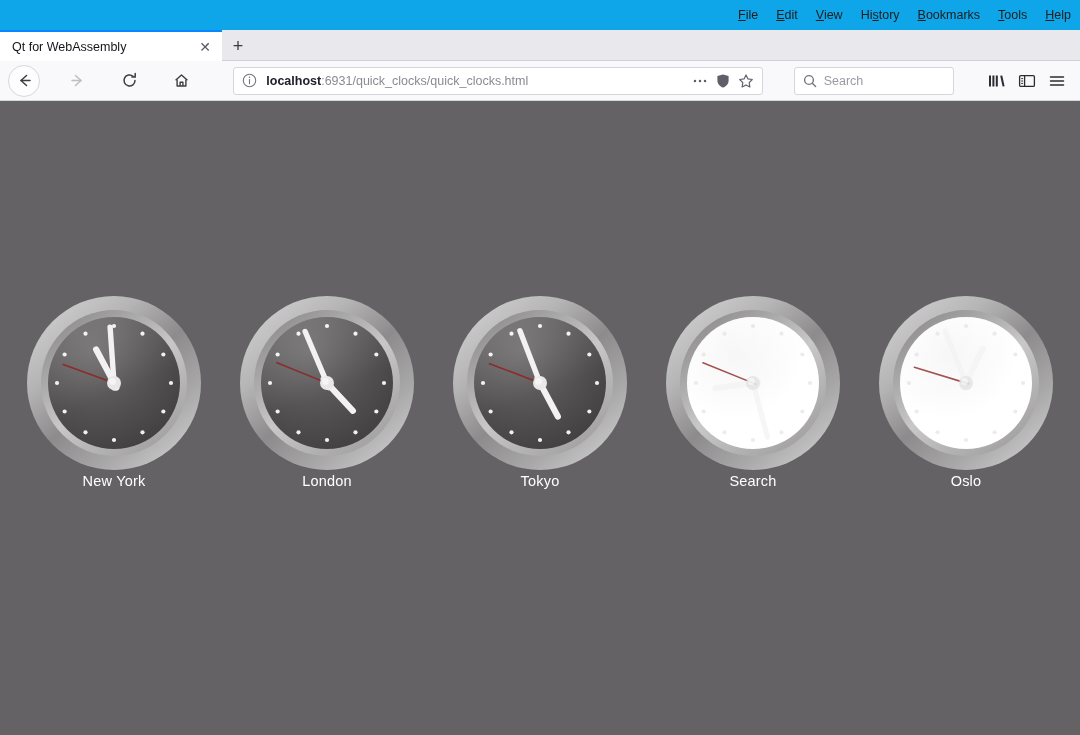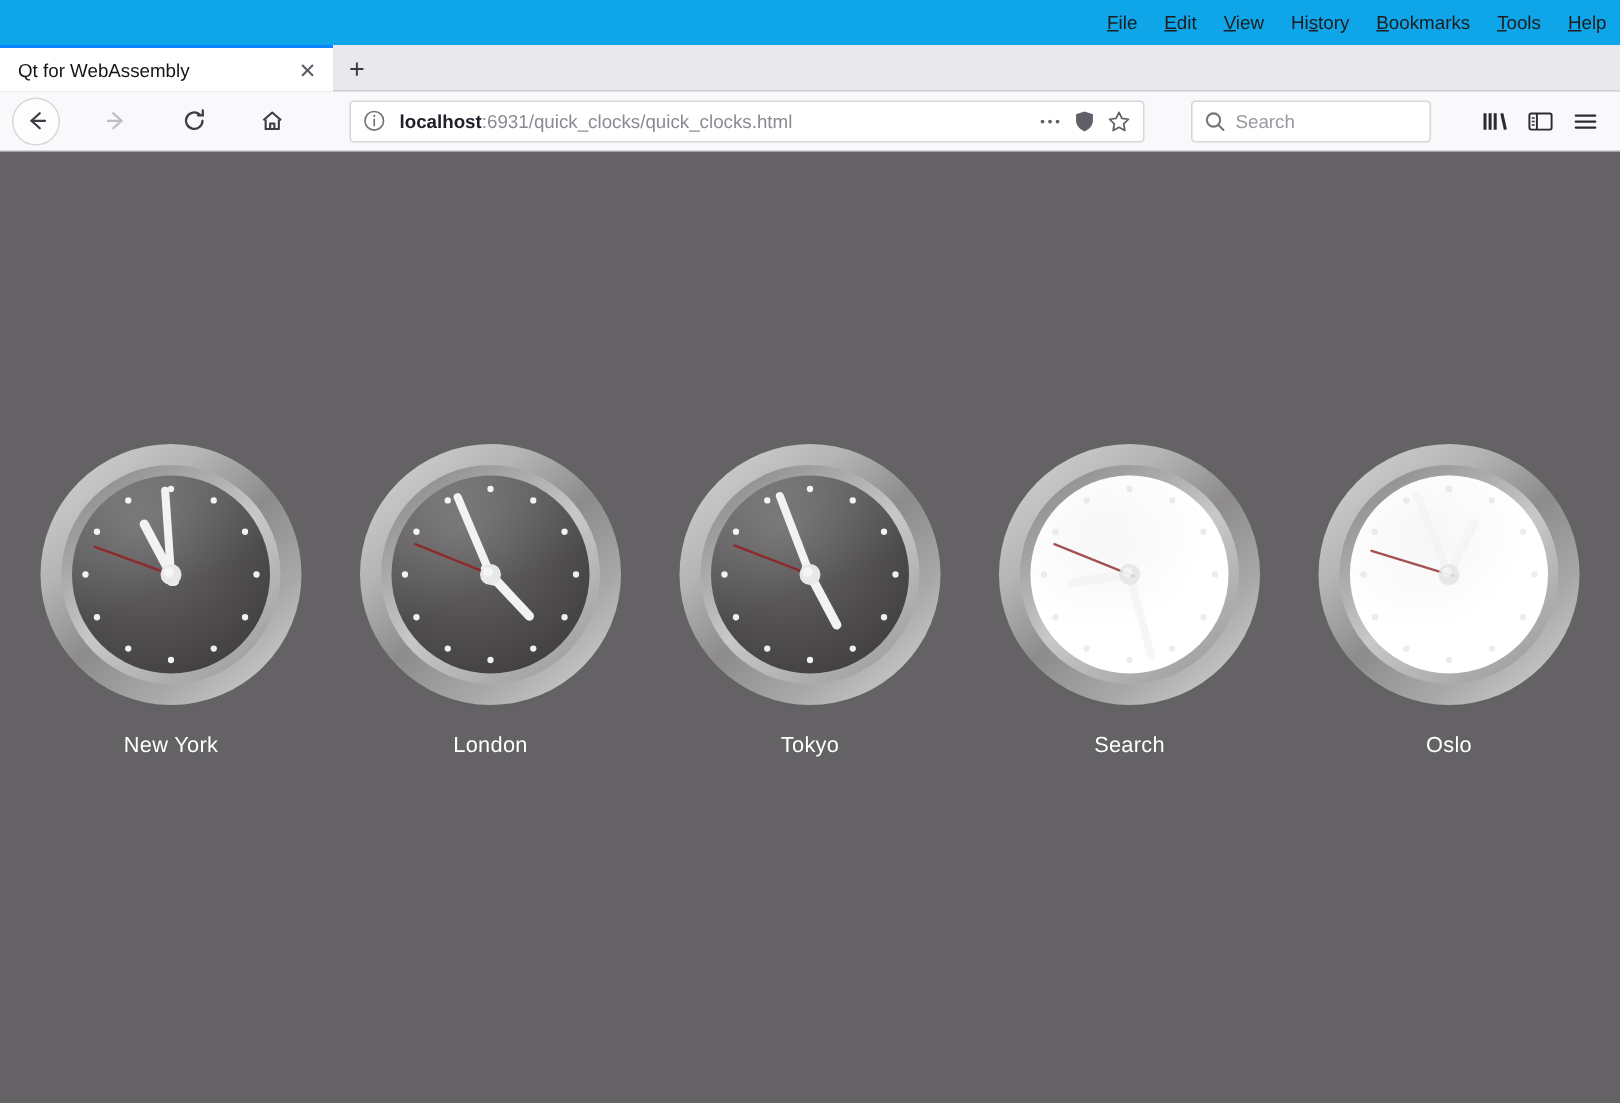--- a/index.html
+++ b/index.html
@@ -229,21 +229,20 @@
     display: flex;
     flex-direction: column;
     align-items: center;
   }
   .clock-svg-wrap {
     width: 180px;
     height: 180px;
     position: relative;
   }
   .clock-label {
-    margin-top: 16px;
     font-size: 14.5px;
     color: #ffffff;
     text-align: center;
     letter-spacing: 0.2px;
   }
 
   
   .watermark {
     position: absolute;
     right: 30px;

